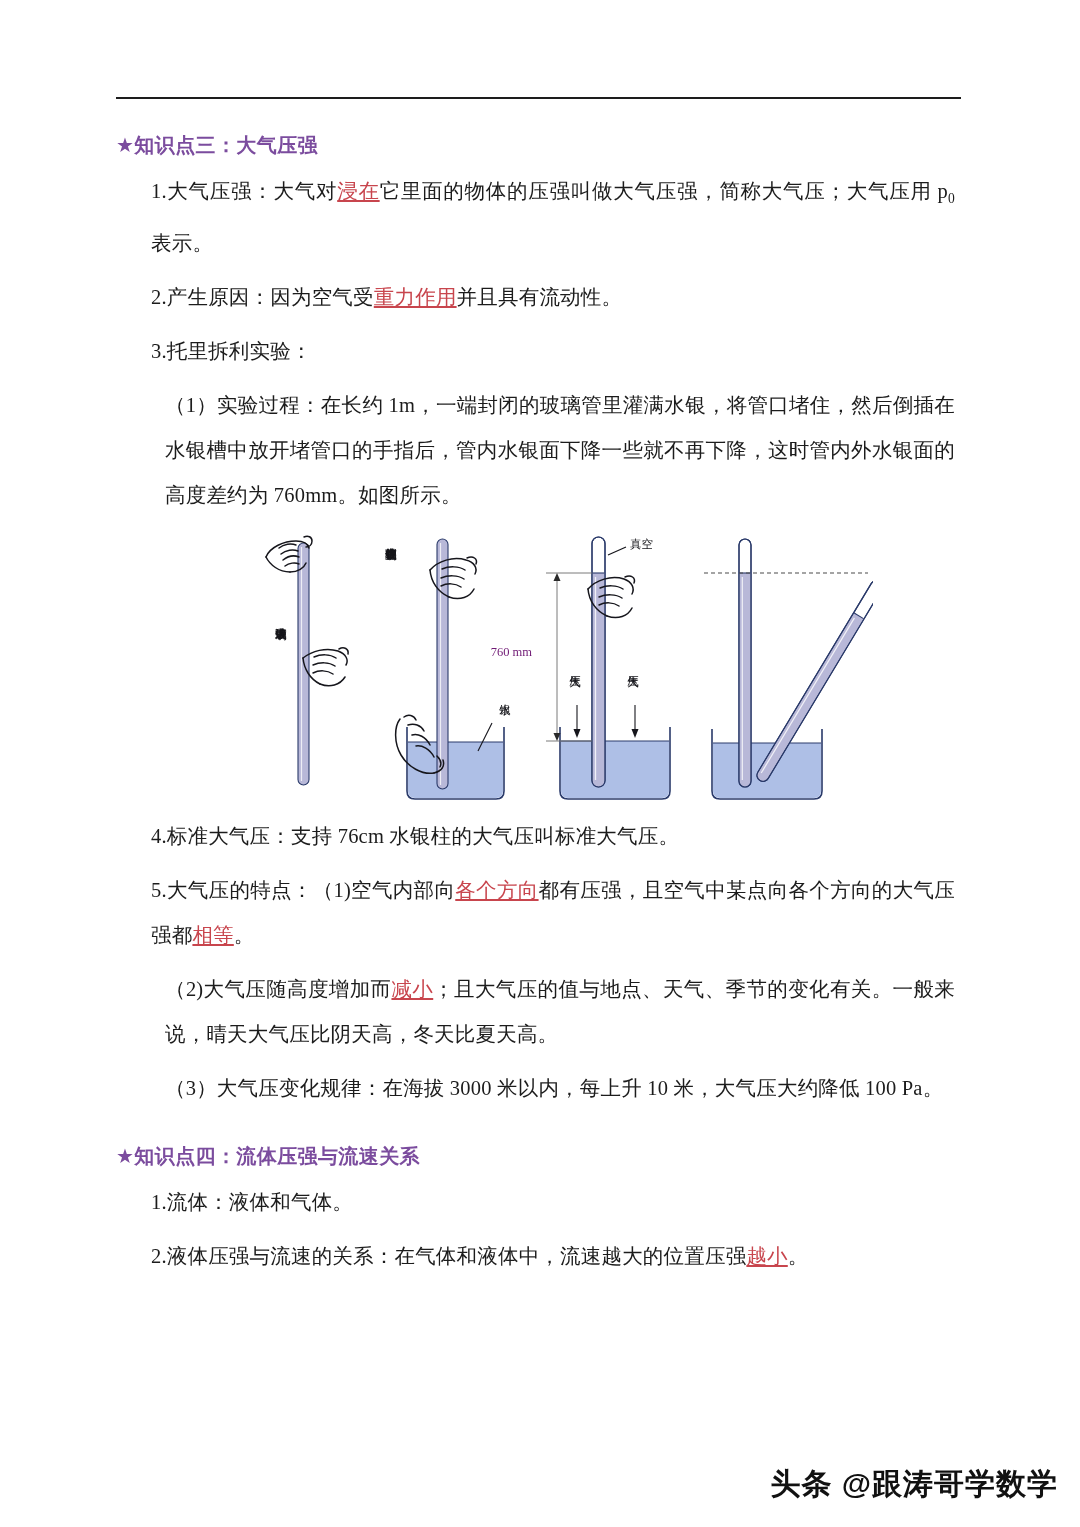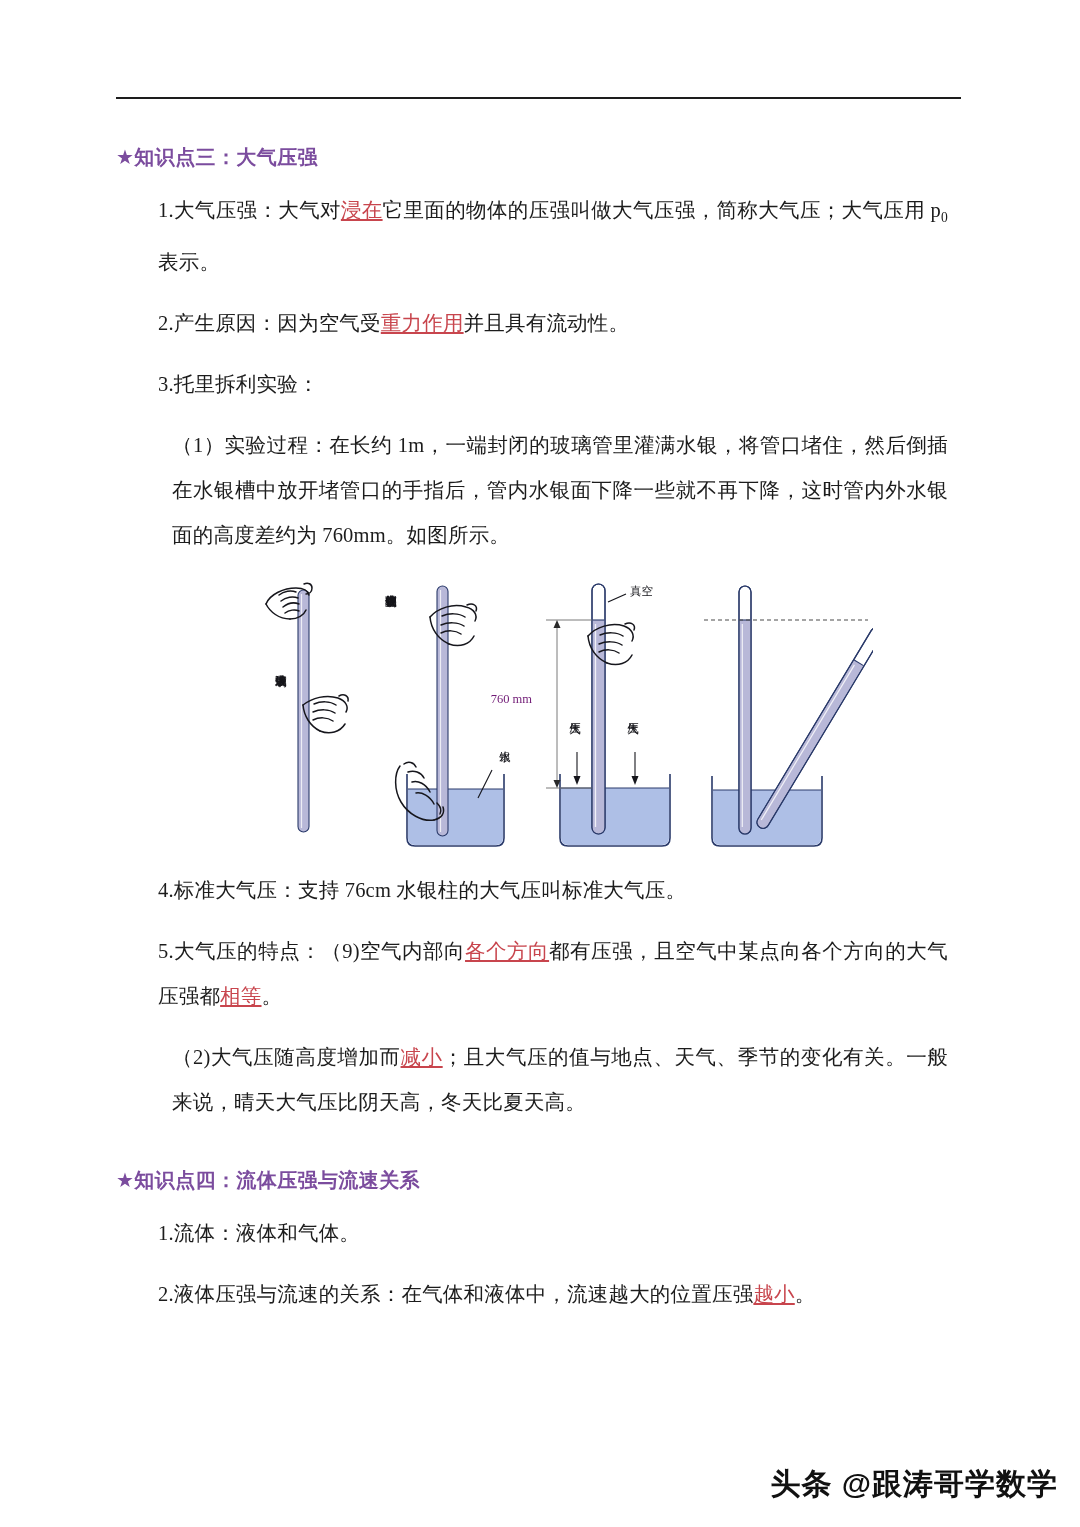--- a/index.html
+++ b/index.html
@@ -25,35 +25,35 @@
     position: absolute;
     left: 116px;
     top: 97px;
     width: 845px;
     height: 0;
     border-top: 2px solid #1d1d1d;
   }
   .content {
     position: absolute;
     left: 116px;
-    top: 142px;
+    top: 130px;
     width: 848px;
   }
   h2.kp {
     margin: 0;
     font-family: "Liberation Sans", "DejaVu Sans", sans-serif;
     font-weight: bold;
     font-size: 20px;
     color: #7b4c9e;
     letter-spacing: 0.4px;
     line-height: 1.5;
   }
   .kp-star { color: #7b4c9e; }
   p.line {
-    margin: 16px;
+    margin: 9px;
     font-size: 20.5px;
     line-height: 45px;
     color: #1c1c1c;
     text-align: justify;
     letter-spacing: 0.2px;
   }
   p.indent { text-indent: 0; padding-left: 26px; }
   p.indent2 { padding-left: 40px; }
   .hl {
     color: #c8454d;
@@ -277,31 +277,32 @@
         </svg>
 
       </div>
     </div>
 
 
     <p class="line indent">4.标准大气压：支持 76cm 水银柱的大气压叫标准大气压。</p>
 
 
     <p class="line indent">
-      <span>5.大气压的特点：（9)空气内部向</span><span class="hl">各个方向</span><span>都有压强，且空气中某点向各个方向的大气压强都</span><span class="hl">相等</span><span>。</span>
+      <span>5.大气压的特点：（1)空气内部向</span><span class="hl">各个方向</span><span>都有压强，且空气中某点向各个方向的大气压强都</span><span class="hl">相等</span><span>。</span>
     </p>
 
     <p class="line indent2">
       <span>（2)大气压随高度增加而</span><span class="hl">减小</span><span>；且大气压的值与地点、天气、季节的变化有关。一般来说，晴天大气压比阴天高，冬天比夏天高。</span>
     </p>
 
-
-
-
-    <h2 class="kp" style="margin-top:40px;">
+    <p class="line indent2">（3）大气压变化规律：在海拔 3000 米以内，每上升 10 米，大气压大约降低 100 Pa。</p>
+
+
+
+    <h2 class="kp" style="margin-top:30px;">
       <span class="kp-star">★</span><span>知识点四：流体压强与流速关系</span>
     </h2>
 
     <p class="line indent">1.流体：液体和气体。</p>
 
     <p class="line indent">
       <span>2.液体压强与流速的关系：在气体和液体中，流速越大的位置压强</span><span class="hl">越小</span><span>。</span>
     </p>
 
   </div>

